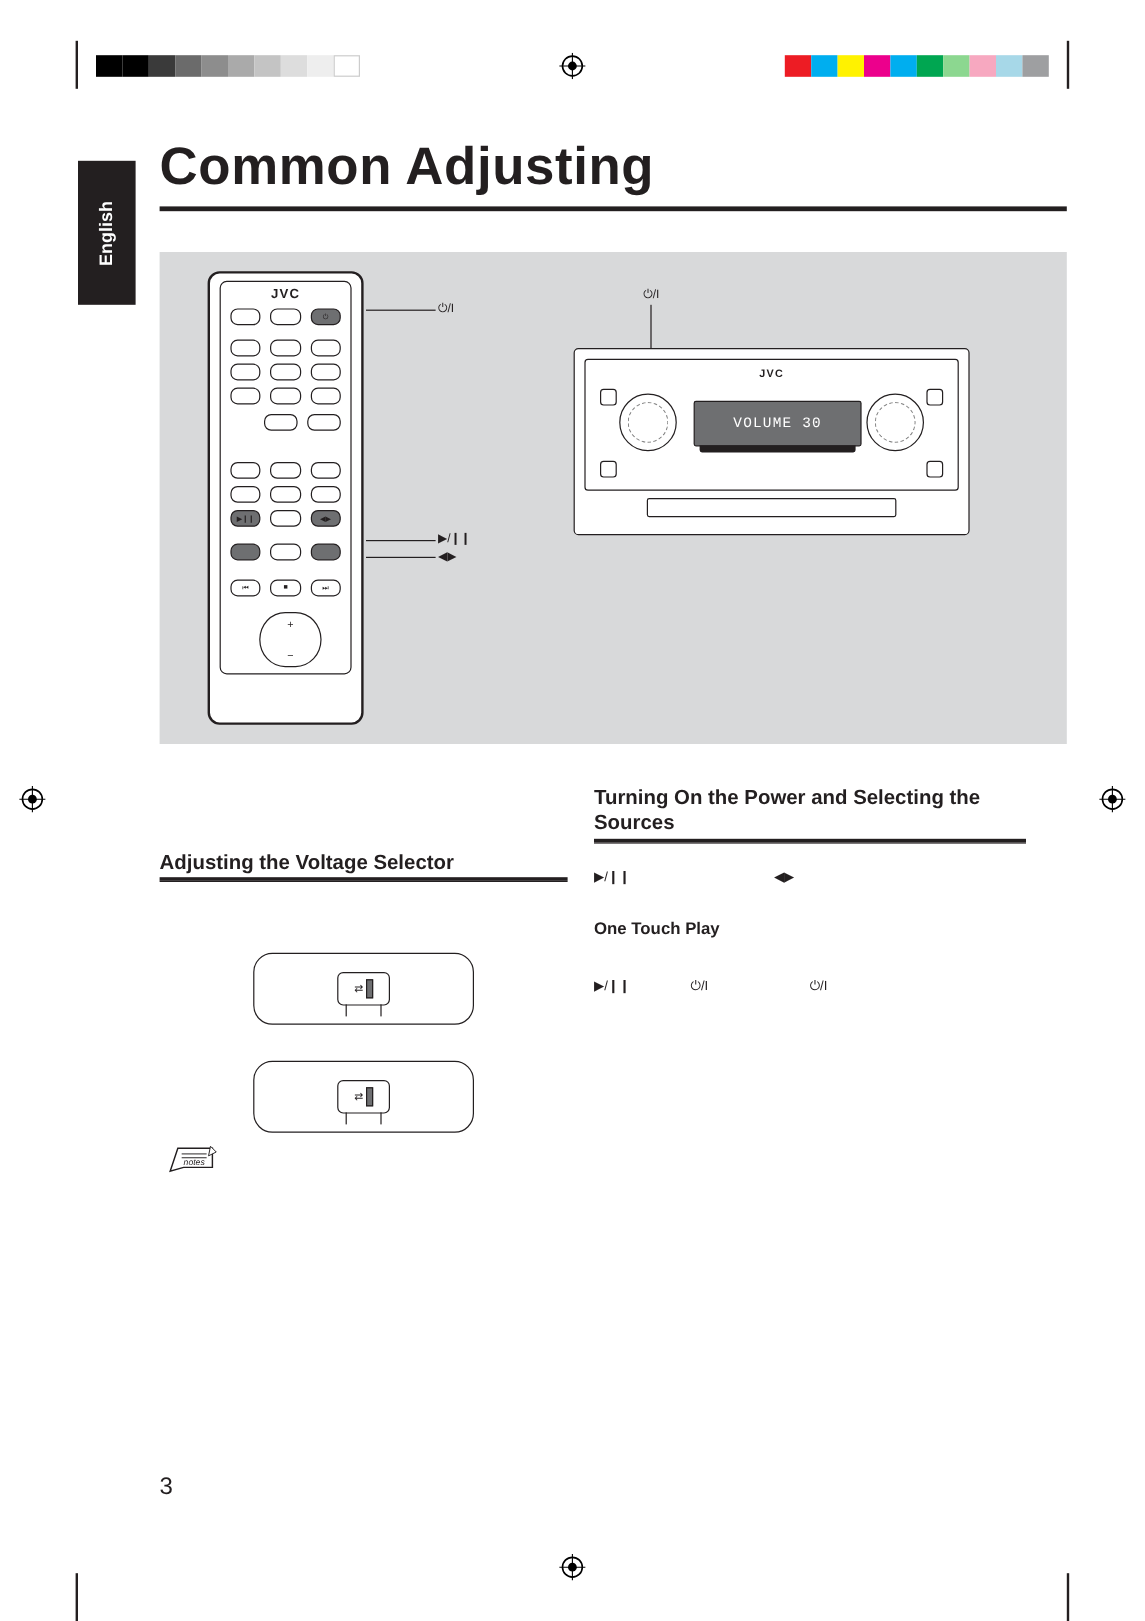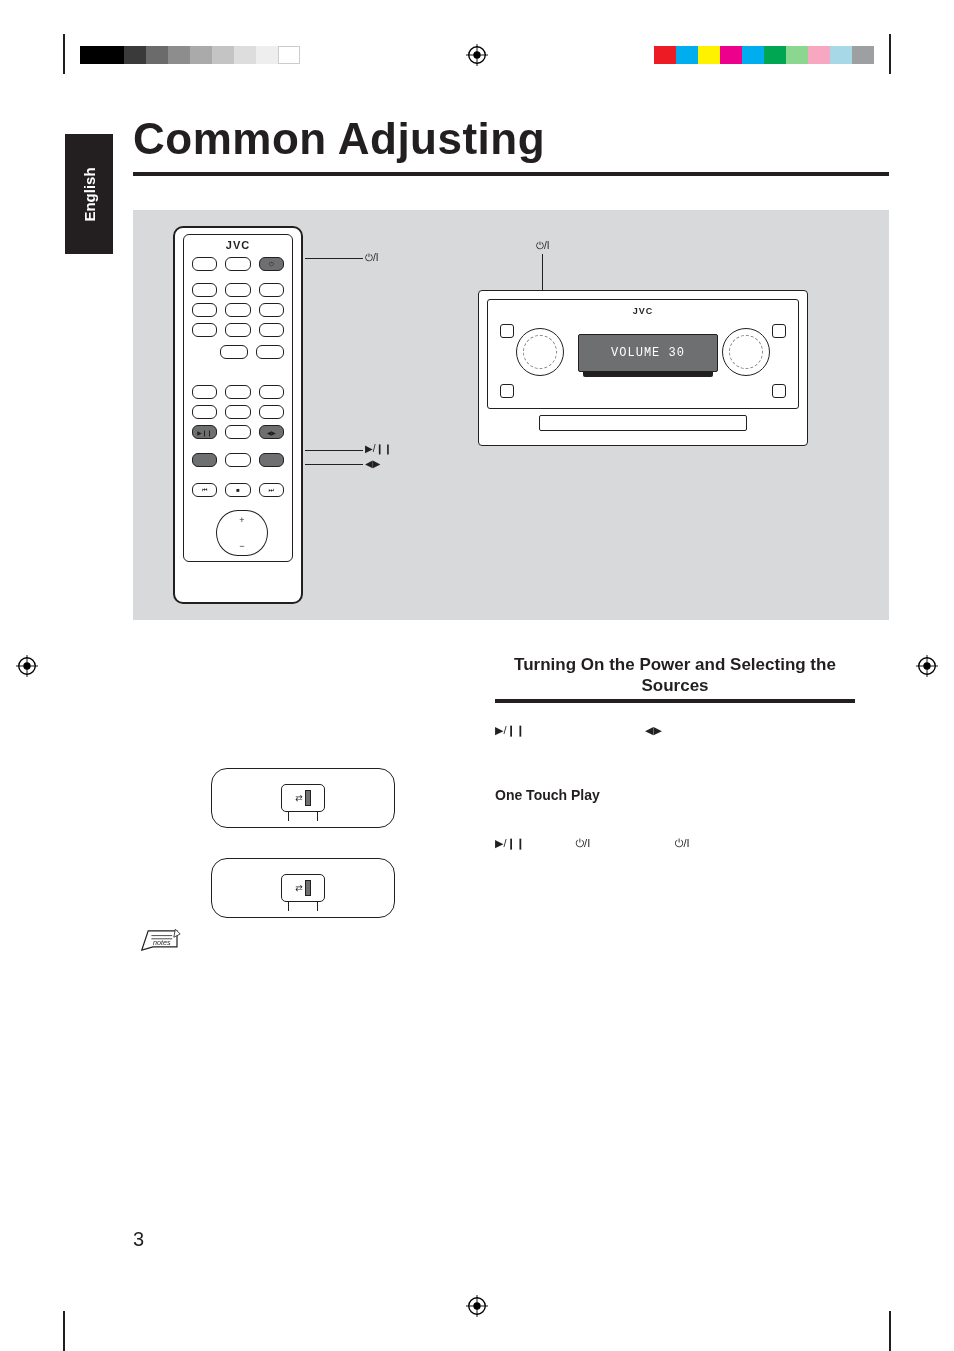--- a/index.html
+++ b/index.html
@@ -122,21 +122,21 @@
   .voltage-fig { margin-top:60px; display:flex; flex-direction:column; gap:30px; align-items:center;}
   .vswitch { width:184px; height:60px; border:1.5px solid #231f20; border-radius:16px; position:relative;}
   .vswitch .slot{ position:absolute; left:50%; top:50%; transform:translate(-50%,-50%); width:44px; height:28px; border:1.5px solid #231f20; border-radius:5px; display:flex; align-items:center; justify-content:center; gap:2px;}
   .vswitch .slot .arrow{ font-size:9px;}
   .vswitch .slot .bar{ width:6px; height:16px; background:#6e6f71; border:1px solid #231f20;}
   .vswitch .slot::after{content:""; position:absolute; left:6px; right:6px; bottom:-10px; height:10px; border-left:1.5px solid #231f20; border-right:1.5px solid #231f20;}
   .notes-box{ margin-top:22px; height:56px; width:100%; position:relative;}
   .notes-icon{ position:absolute; left:4px; top:-14px; width:48px; height:32px; }
   .notes-icon svg{width:100%;height:100%;}
 
-  .right .sub { margin-bottom:12px;text-align:center;}
+  .right .sub { margin-bottom:12px;}
   .mini-h { font-family:"Arial Narrow", Arial, sans-serif; font-weight:bold; font-size:14px; margin-top:24px;}
   .sym { font-size:11px; margin-top:10px; display:inline-block;}
   .sym-row { display:flex; gap:120px; margin-top:8px;}
   .pageno { position:absolute; left:68px; bottom:10px; font-size:20px; }
 
   .power-sym::before{content:"\23FB"; font-size:11px;}
   .power-sym::after{content:"/I"; font-size:11px; margin-left:1px;}
 </style>
 </head>
 <body>
@@ -278,20 +278,21 @@
           <div class="knob kl"></div>
           <div class="display">VOLUME 30</div>
           <div class="knob kr"></div>
         </div>
         <div class="tray"></div>
       </div>
     </div>
   </div>
 
   <div class="col left">
+    <div class="sub sub-thick">Adjusting the Voltage Selector</div>
     <div class="voltage-fig">
       <div class="vswitch">
         <div class="slot">
             <span class="arrow">⇄</span>
             <span class="bar"></span>
           </div>
       </div>
       <div class="vswitch">
         <div class="slot">
             <span class="arrow">⇄</span>
@@ -311,21 +312,21 @@
       </div>
     </div>
   </div>
 
   <div class="col right">
     <div class="sub sub-thick">Turning On the Power and Selecting the Sources</div>
     <div class="sym-row">
       <span class="sym">▶/❙❙</span>
       <span class="sym">◀▶</span>
     </div>
-    <div class="mini-h" style="margin-top:50px">One Touch Play</div>
+    <div class="mini-h" style="margin-top:28px">One Touch Play</div>
     <div class="sym" style="margin-top:34px">▶/❙❙</div>
     <div class="sym" style="margin-left:46px; margin-top:10px">⏻/I</div>
     <div class="sym" style="margin-left:80px; margin-top:24px">⏻/I</div>
   </div>
 
   <div class="pageno">3</div>
 </div>
 
 <div class="print-marks-bottom">
   <div class="reg-mark" style="top:0">

